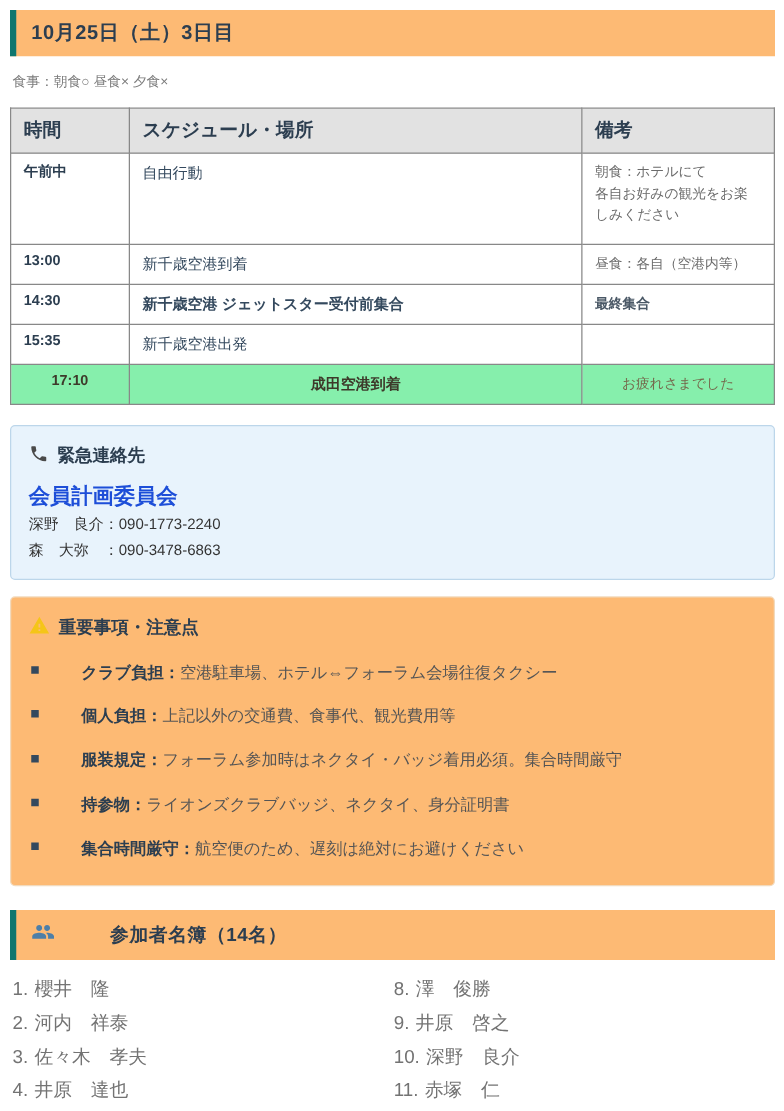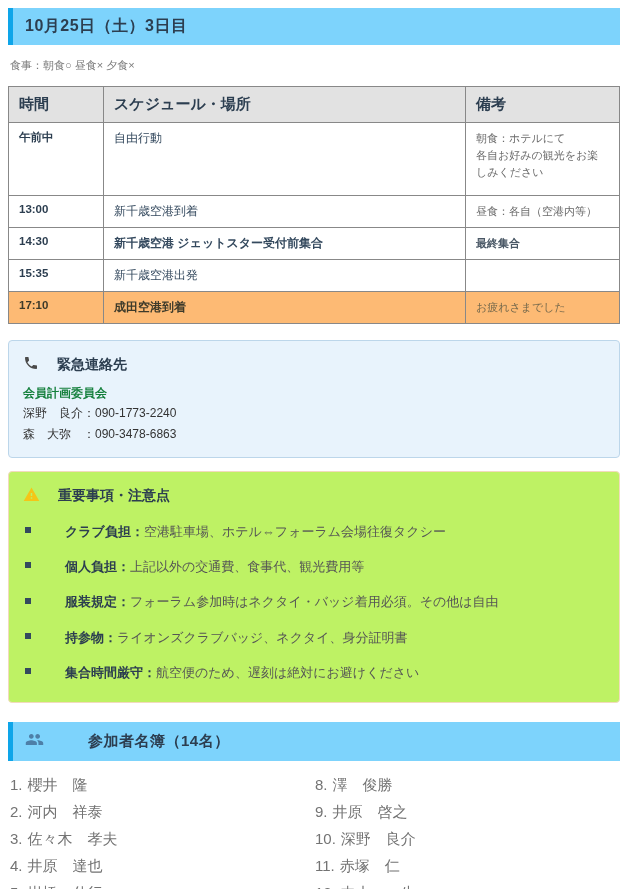--- a/index.html
+++ b/index.html
@@ -8,22 +8,22 @@
     width: 627px;
     min-height: 889px;
     margin: 0 auto;
     font-family: "Liberation Sans", "DejaVu Sans", sans-serif;
     color: #333;
   }
   .page { padding: 8px 7px 10px 8px; }
 
   
   .bar-header {
-    background: #7dd3fc;
-    border-left: 5px solid #0ea5e9;
+    background: #fdba74;
+    border-left: 5px solid #0f766e;
     padding: 8px 12px;
     display: flex;
     align-items: center;
     gap: 8px;
   }
   .bar-header .bar-title {
     font-size: 16px;
     font-weight: bold;
     color: #2c3e50;
     letter-spacing: 0.5px;
@@ -65,56 +65,56 @@
   td.sched { font-size: 12px; color: #34495e; }
   td.sched.bold { font-weight: bold; }
   td.remark {
     font-size: 11px;
     color: #6b6b6b;
     line-height: 1.55;
     white-space: pre-line;
   }
   td.remark.bold { font-weight: bold; color: #4a5866; }
   tr.row-tall td { padding-bottom: 14px; }
-  tr.highlight td { background: #fdba74; }
+  tr.highlight td { background: #86efac; text-align: center; }
   tr.highlight td.time,
   tr.highlight td.sched { color: #3d3a2a; }
   tr.highlight td.remark { color: #75694c; }
 
   
   .box {
     border-radius: 4px;
     padding: 12px 14px 14px 14px;
   }
   .box-blue {
     margin-top: 16px;
     background: #e8f3fc;
     border: 1px solid #bcd6ea;
   }
   .box-orange {
     margin-top: 13px;
-    background: #bef264;
+    background: #fdba74;
     border: 1px solid #f2dabd;
     padding-bottom: 20px;
   }
   .box-title {
     display: flex;
     align-items: center;
-    gap: 18px;
+    gap: 7px;
     font-size: 14px;
     font-weight: bold;
     color: #2c3e50;
     margin: 2px 0 4px 0;
   }
   .icon-svg { display: inline-block; flex: 0 0 auto; }
 
   .committee-name {
-    font-size: 12px;
-    font-weight: bold;
-    color: #15803d;
+    font-size: 17px;
+    font-weight: bold;
+    color: #1d4ed8;
     margin-top: 11px;
   }
   .contact-line {
     font-size: 12px;
     color: #333;
     line-height: 1.45;
     margin-top: 3px;
   }
 
   .notes-list { list-style: none; margin-top: 6px; }
@@ -231,21 +231,21 @@
       <li>
         <span class="sq-bullet"></span>
         <span><span class="note-label">クラブ負担：</span><span class="note-text">空港駐車場、ホテル⇔フォーラム会場往復タクシー</span></span>
       </li>
       <li>
         <span class="sq-bullet"></span>
         <span><span class="note-label">個人負担：</span><span class="note-text">上記以外の交通費、食事代、観光費用等</span></span>
       </li>
       <li>
         <span class="sq-bullet"></span>
-        <span><span class="note-label">服装規定：</span><span class="note-text">フォーラム参加時はネクタイ・バッジ着用必須。その他は自由</span></span>
+        <span><span class="note-label">服装規定：</span><span class="note-text">フォーラム参加時はネクタイ・バッジ着用必須。集合時間厳守</span></span>
       </li>
       <li>
         <span class="sq-bullet"></span>
         <span><span class="note-label">持参物：</span><span class="note-text">ライオンズクラブバッジ、ネクタイ、身分証明書</span></span>
       </li>
       <li>
         <span class="sq-bullet"></span>
         <span><span class="note-label">集合時間厳守：</span><span class="note-text">航空便のため、遅刻は絶対にお避けください</span></span>
       </li>
     </ul>

